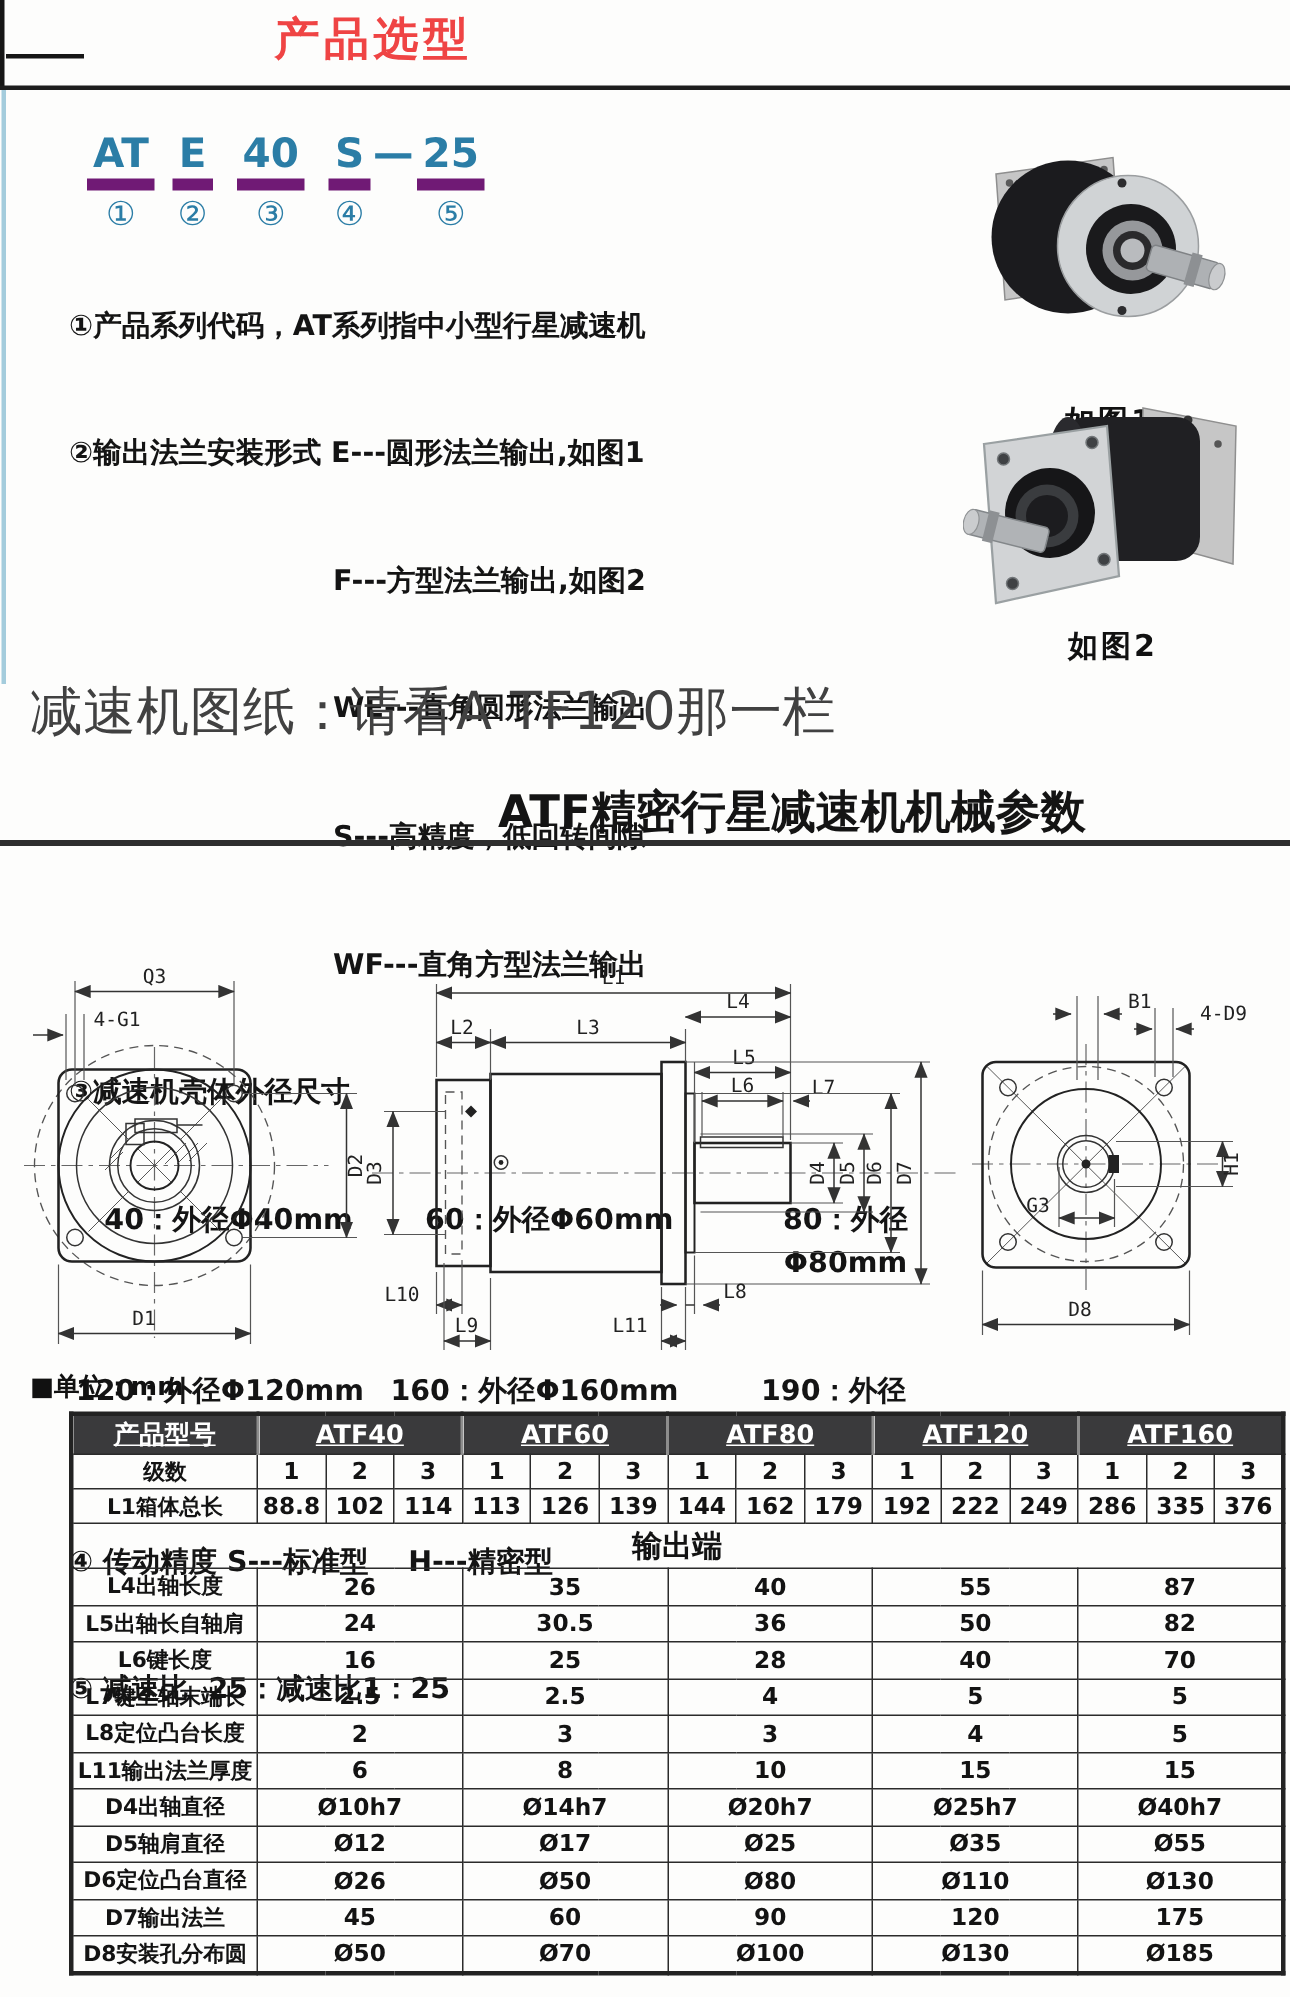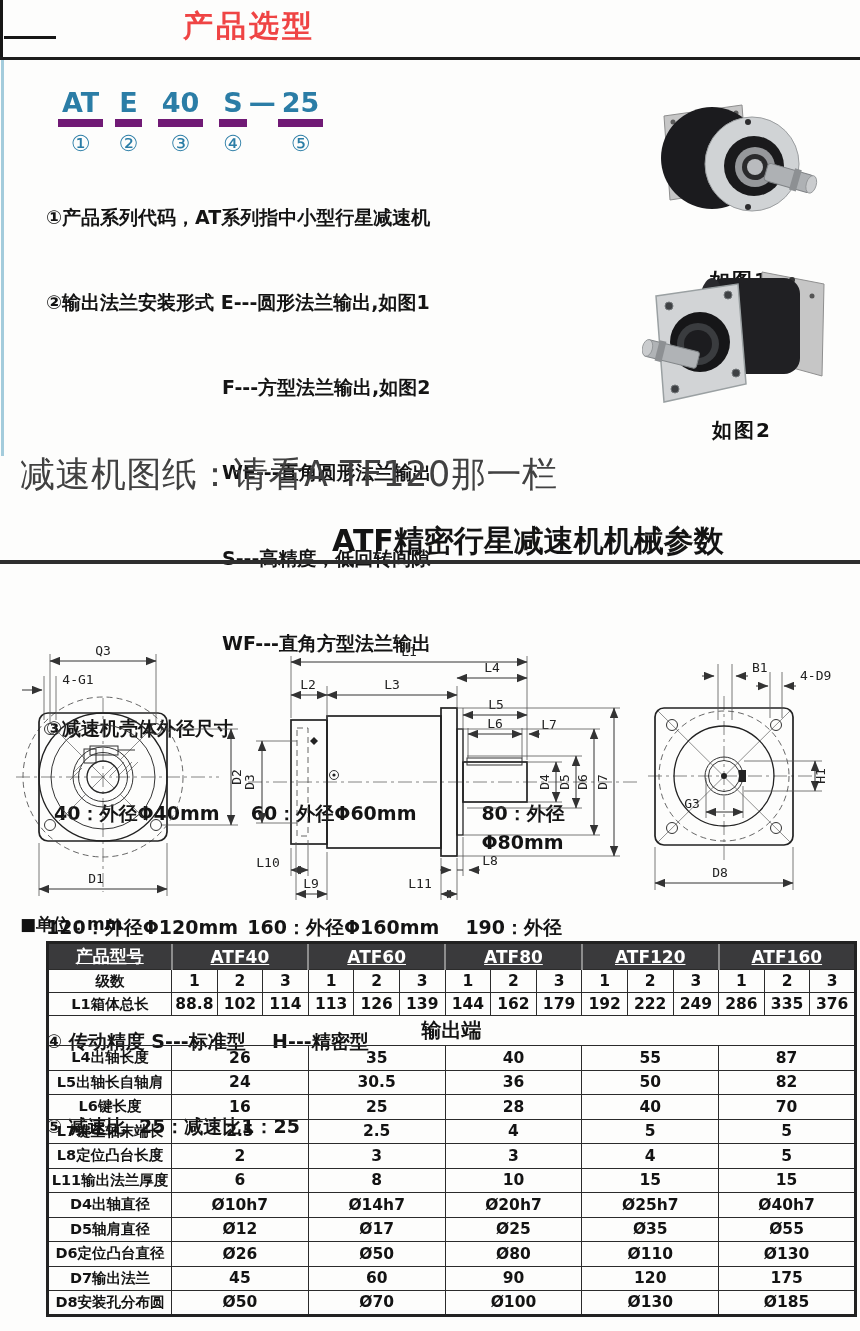--- a/index.html
+++ b/index.html
@@ -17,21 +17,21 @@
   .page-title{left:183px;top:6px;font-size:30px;font-weight:700;letter-spacing:3px;color:#ef4444;}
   
   .code-row{left:58px;top:88px;display:flex;align-items:flex-start;color:#2b7da6;}
   .code-col{display:flex;flex-direction:column;align-items:center;}
   .code-part{font-size:27px;font-weight:700;line-height:30px;padding:0 4px 1px 4px;border-bottom:8px solid #701a75;}
   .code-dash{font-size:27px;font-weight:700;line-height:30px;padding:0 2px;border-bottom:none;}
   .code-circle{font-size:22px;line-height:26px;margin-top:4px;font-weight:400;}
   
   .legend{left:46px;top:146px;width:600px;font-size:19px;font-weight:700;line-height:28.4px;color:#141414;white-space:pre-wrap;}
   .opt-indent{padding-left:176px;}
-  .dia-row{display:flex;}
+  .dia-row{display:flex;text-align:center;}
   .dia-row span:nth-child(1){width:206px;padding-left:8px;box-sizing:border-box;}
   .dia-row span:nth-child(2){width:232px;}
   .dia-row2 span:nth-child(1){width:214px;padding-left:0;}
   
   .figure{display:flex;flex-direction:column;align-items:center;}
   .fig1{left:648px;top:100px;width:184px;gap:36px;}
   .fig2{left:642px;top:256px;width:200px;}
   .fig-cap{font-size:20px;font-weight:700;letter-spacing:2px;margin-top:3px;color:#111;}
   
   .note-line{left:20px;top:451px;font-size:35px;font-weight:400;color:#414141;letter-spacing:0.5px;}

